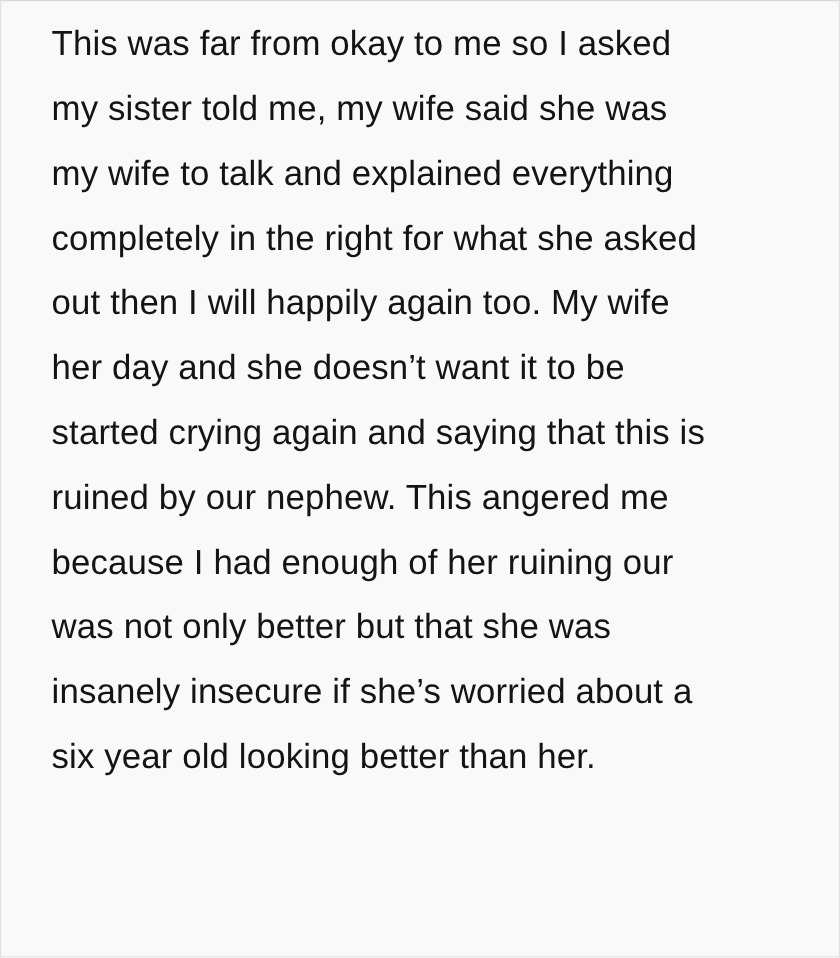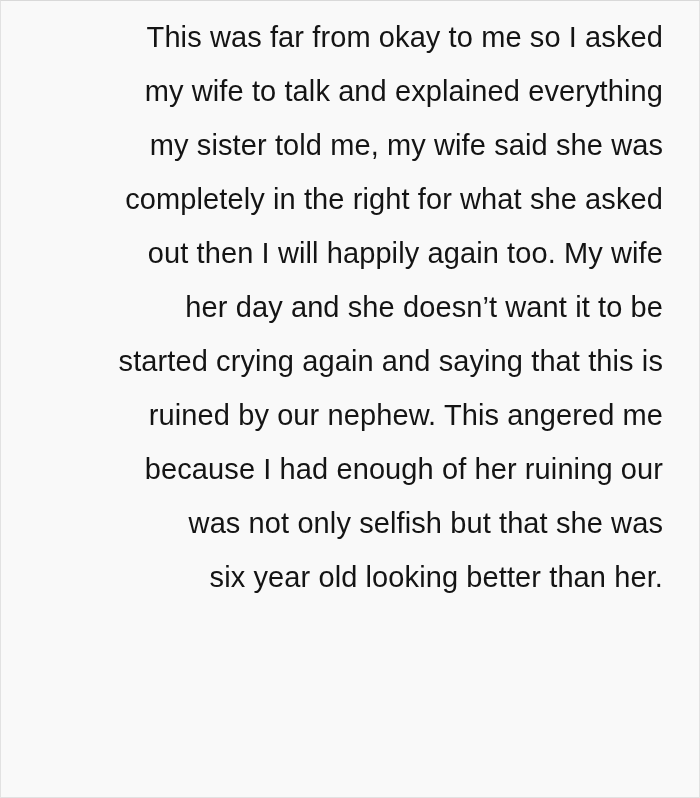--- a/index.html
+++ b/index.html
@@ -16,40 +16,40 @@
     box-sizing: border-box;
     width: 700px;
     height: 798px;
     background: #f9f9f9;
     border: 1px solid #e2e2e2;
     border-top-color: #d9d9d9;
     overflow: hidden;
   }
   .text-block {
     padding: 9px 36px 0 42px;
-    text-align: right;
   }
   .text-line {
     font-size: 29px;
     line-height: 54px;
     color: #141414;
     letter-spacing: 0.1px;
     white-space: nowrap;
   }
 </style>
 </head>
 <body>
 
 <div class="panel">
   <div class="text-block">
     <div class="text-line">This was far from okay to me so I asked</div>
+    <div class="text-line">my sister told me, my wife said she was</div>
     <div class="text-line">my wife to talk and explained everything</div>
-    <div class="text-line">my sister told me, my wife said she was</div>
     <div class="text-line">completely in the right for what she asked</div>
     <div class="text-line">out then I will happily again too. My wife</div>
     <div class="text-line">her day and she doesn’t want it to be</div>
     <div class="text-line">started crying again and saying that this is</div>
     <div class="text-line">ruined by our nephew. This angered me</div>
     <div class="text-line">because I had enough of her ruining our</div>
-    <div class="text-line">was not only selfish but that she was</div>
+    <div class="text-line">was not only better but that she was</div>
+    <div class="text-line">insanely insecure if she’s worried about a</div>
     <div class="text-line">six year old looking better than her.</div>
   </div>
 </div>
 
 </body></html>

